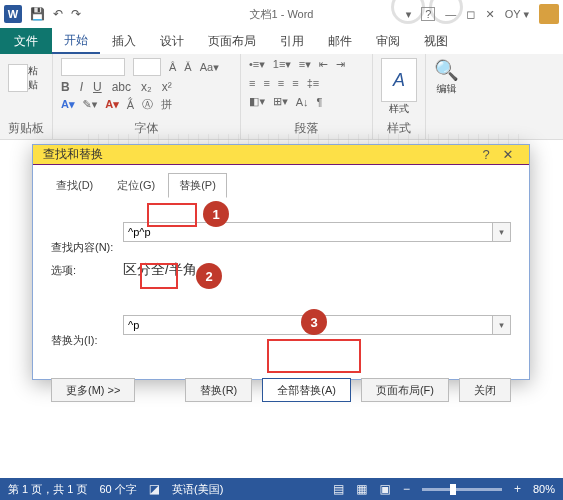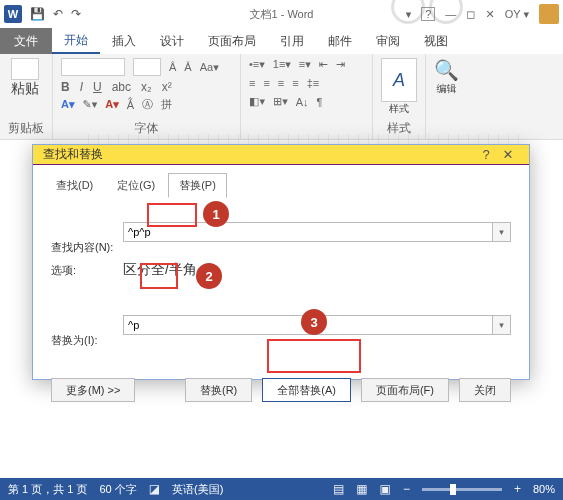--- a/index.html
+++ b/index.html
@@ -9,29 +9,29 @@
   .titlebar .word-icon { width: 18px; height: 18px; background:#2b579a; color:#fff; font-weight:bold; font-size:11px; display:flex; align-items:center; justify-content:center; border-radius:2px; }
   .titlebar .qat { display:flex; gap:8px; margin-left:8px; color:#555; }
   .titlebar .qat span { font-size:12px; }
   .titlebar .title { position:absolute; left:50%; transform:translateX(-50%); color:#666; }
   .titlebar .wincontrols { margin-left:auto; display:flex; gap:10px; color:#666; font-size:11px; align-items:center; }
   .titlebar .avatar { width:20px; height:20px; background:#d8a040; border-radius:2px; }
   .titlebar .deco { position:absolute; right:100px; top:-10px; display:flex; gap:4px; opacity:.25; }
   .titlebar .deco .circ { width:34px; height:34px; border:3px solid #888; border-radius:50%; }
 
   .ribbon-tabs { height: 26px; display: flex; align-items: stretch; font-size: 12px; }
-  .ribbon-tabs .file { background: #737373; color: #fff; padding: 0 14px; display:flex; align-items:center; }
+  .ribbon-tabs .file { background: #0f766e; color: #fff; padding: 0 14px; display:flex; align-items:center; }
   .ribbon-tabs .tab { padding: 0 12px; display:flex; align-items:center; color:#444; cursor:pointer; }
   .ribbon-tabs .tab.active { color:#2b579a; border-bottom:2px solid #2b579a; }
   .ribbon-tabs .spacer { flex:1; }
 
   .ribbon { height: 86px; background: #f3f3f3; border-bottom: 1px solid #ddd; display: flex; }
   .group { border-right: 1px solid #ddd; padding: 4px 8px 2px; display:flex; flex-direction:column; justify-content:space-between; }
   .group-label { font-size: 12px; color:#666; text-align:center; margin-top:2px; }
-  .btn-big { width:34px; height:40px; background:#fff0; display:flex; flex-direction:column; align-items:center; font-size:14px; color:#444; }
+  .btn-big { width:34px; height:40px; background:#fff0; display:flex; flex-direction:row; align-items:center; font-size:10px; color:#444; }
   .icon32 { width:28px; height:28px; background:#fff; border:1px solid #ccc; }
   .row { display:flex; gap:6px; align-items:center; color:#666; font-size:12px; }
   .row.small { font-size:11px; }
   .font-row { display:flex; gap:8px; margin-bottom:4px; }
   .font-box { border:1px solid #ccc; background:#fff; height:18px; width:64px; font-size:10px; padding:1px 3px; color:#777; }
   .font-box.size { width:28px; }
   .style-box { width:36px; height:44px; border:1px solid #ccc; background:#fff; display:flex; align-items:center; justify-content:center; font-size:18px; color:#2b579a; font-style:italic; }
 
   .doc-area { position:absolute; top:140px; left:0; right:0; bottom:22px; background:#fff; }
   .doc-area::before { content:""; position:absolute; left:88px; top:-6px; right:40px; height:14px; background:repeating-linear-gradient(90deg,#ccc 0,#ccc 1px,transparent 1px,transparent 10px); opacity:.3; }
@@ -156,20 +156,21 @@
         <span>≡</span>
         <span>‡≡</span>
       </div>
       <div class="row small" style="gap:8px;margin-top:6px;">
         <span>◧▾</span>
         <span>⊞▾</span>
         <span>A↓</span>
         <span>¶</span>
       </div>
     </div>
+    <div class="group-label">段落</div>
   </div>
   <div class="group">
     <div style="display:flex;flex-direction:column;align-items:center;">
       <div class="style-box">A</div>
       <span style="font-size:10px;color:#444;">样式</span>
     </div>
     <div class="group-label">样式</div>
   </div>
   <div class="group" style="border-right:none;">
     <div style="display:flex;flex-direction:column;align-items:center;">

